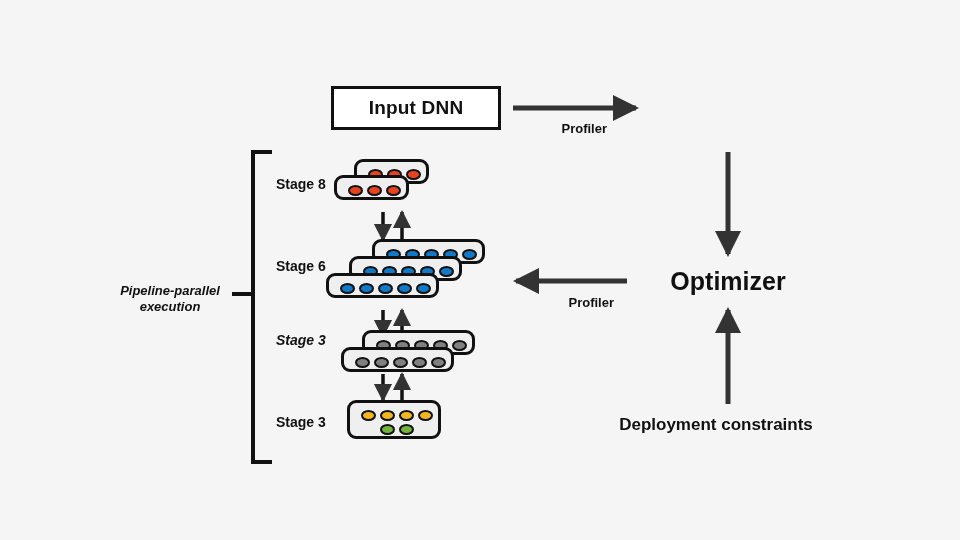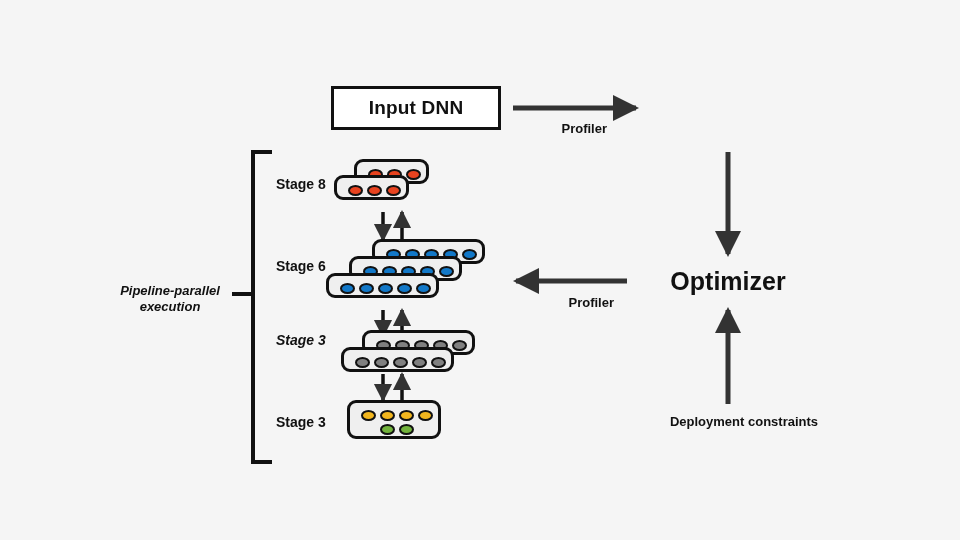--- a/index.html
+++ b/index.html
@@ -55,24 +55,24 @@
     width: 220px;
     font-size: 17px;
   }
   .optimizer-text {
     left: 628px;
     top: 266px;
     width: 200px;
     font-size: 25px;
   }
   .deploy-text {
-    left: 616px;
+    left: 588px;
     top: 414px;
     width: 256px;
-    font-size: 13px;
+    font-size: 17px;
   }
   .pipeline-text {
     left: 98px;
     top: 283px;
     width: 144px;
     font-size: 13px;
     font-style: italic;
   }
   .arrow-label {
     font-size: 13px;

